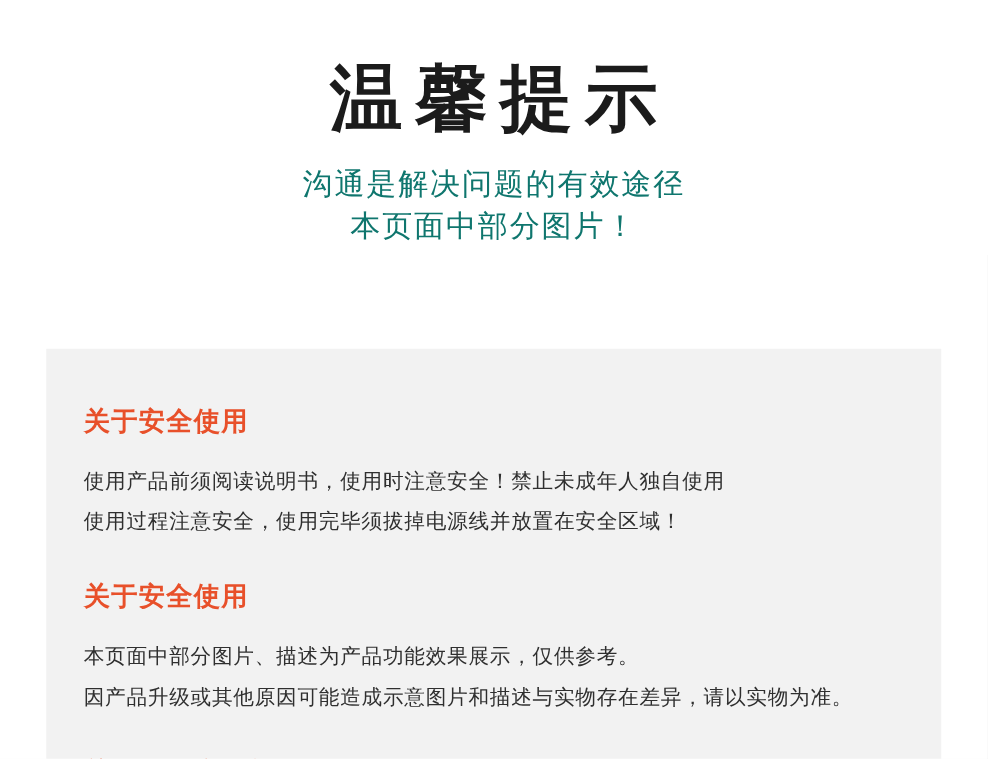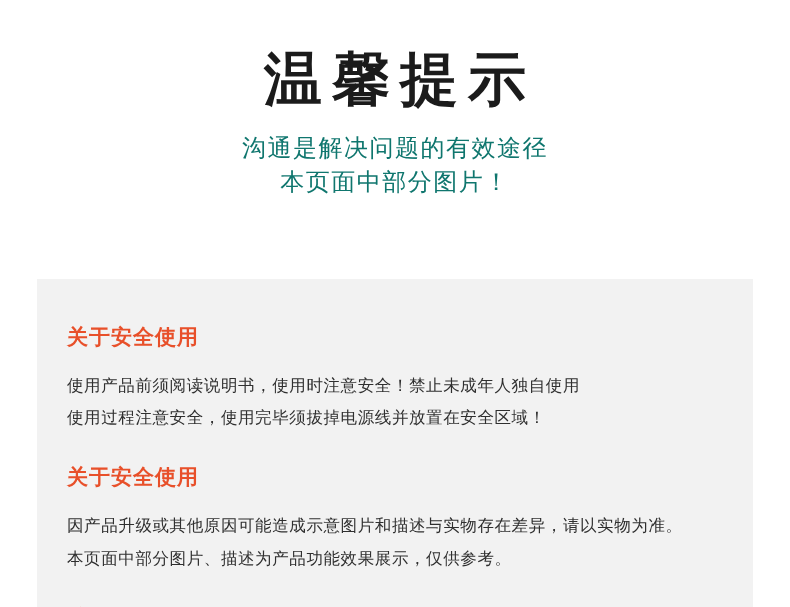--- a/index.html
+++ b/index.html
@@ -93,22 +93,22 @@
   <div class="notice-card">
 
     <div class="section first">
       <h2 class="section-title">关于安全使用</h2>
       <p class="section-line">使用产品前须阅读说明书，使用时注意安全！禁止未成年人独自使用</p>
       <p class="section-line">使用过程注意安全，使用完毕须拔掉电源线并放置在安全区域！</p>
     </div>
 
     <div class="section second">
       <h2 class="section-title">关于安全使用</h2>
+      <p class="section-line">本页面中部分图片、描述为产品功能效果展示，仅供参考。</p>
       <p class="section-line">因产品升级或其他原因可能造成示意图片和描述与实物存在差异，请以实物为准。</p>
-      <p class="section-line">本页面中部分图片、描述为产品功能效果展示，仅供参考。</p>
     </div>
 
     <div class="section third">
       <h2 class="section-title">关于规格和性能</h2>
     </div>
 
   </div>
 
 </div>
 

